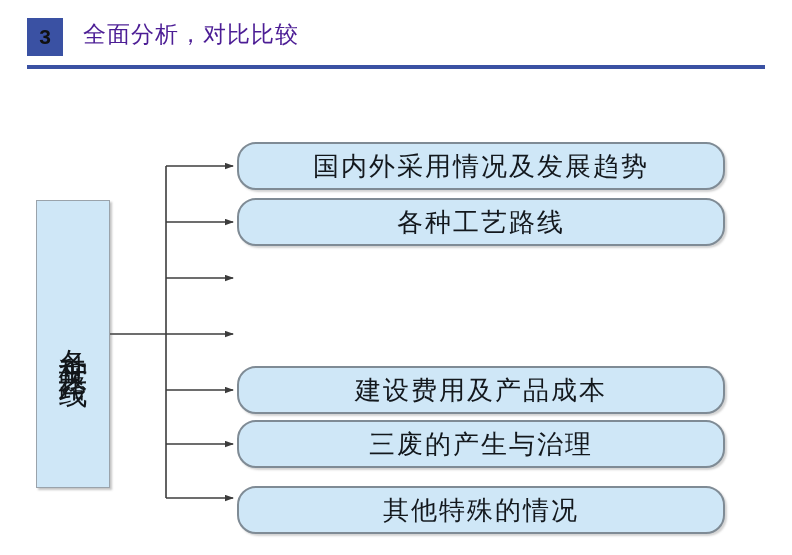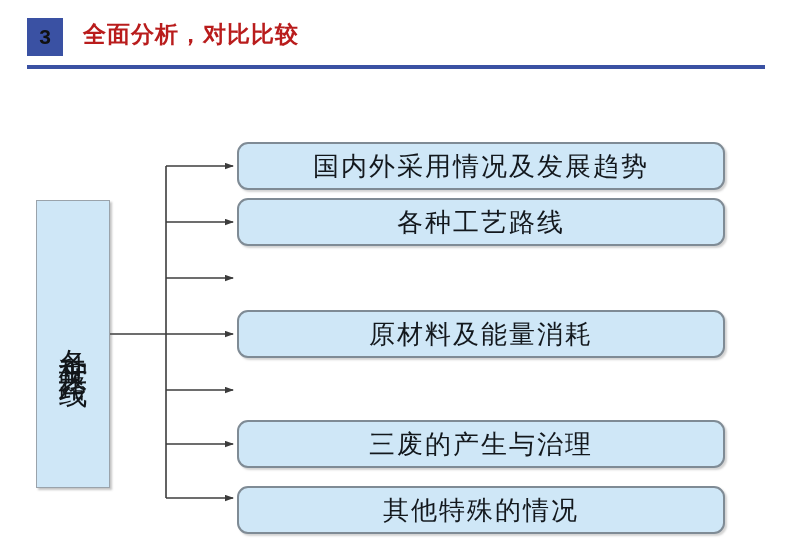--- a/index.html
+++ b/index.html
@@ -35,22 +35,22 @@
     display: flex;
     align-items: center;
     justify-content: center;
     font-family: "Liberation Sans", sans-serif;
   }
   #header-title {
     position: absolute;
     left: 83px;
     top: 19px;
     font-size: 23px;
-    font-weight: bold;
-    color: #b91c1c;
+    font-weight: normal;
+    color: #4c1d95;
     letter-spacing: 1px;
     white-space: nowrap;
     font-family: "DejaVu Sans", "Liberation Sans", sans-serif;
   }
   #header-rule {
     position: absolute;
     left: 27px;
     top: 65px;
     width: 738px;
     height: 4px;
@@ -99,21 +99,21 @@
   }
 
   
   .leaf-node {
     position: absolute;
     left: 237px;
     width: 488px;
     height: 48px;
     background: #cfe7f7;
     border: 2px solid #7f8b95;
-    border-radius: 11px;
+    border-radius: 19px;
     box-sizing: border-box;
     box-shadow: 2px 2px 2px rgba(110,110,110,0.3);
     display: flex;
     align-items: center;
     justify-content: center;
   }
   .leaf-label {
     font-family: "DejaVu Serif", "Liberation Serif", serif;
     font-size: 26px;
     color: #13181d;
@@ -157,22 +157,22 @@
   <div id="root-node">
     <span id="root-label">各种工艺路线</span>
   </div>
 
   <div class="leaf-node" style="top:72px">
     <span class="leaf-label">国内外采用情况及发展趋势</span>
   </div>
   <div class="leaf-node" style="top:128px">
     <span class="leaf-label">各种工艺路线</span>
   </div>
-  <div class="leaf-node" style="top:240px">
-    <span class="leaf-label">原材料及能量消耗</span>
+  <div class="leaf-node" style="top:296px">
+    <span class="leaf-label">建设费用及产品成本</span>
   </div>
   <div class="leaf-node" style="top:350px">
     <span class="leaf-label">三废的产生与治理</span>
   </div>
   <div class="leaf-node" style="top:416px">
     <span class="leaf-label">其他特殊的情况</span>
   </div>
 
 </div>
 

